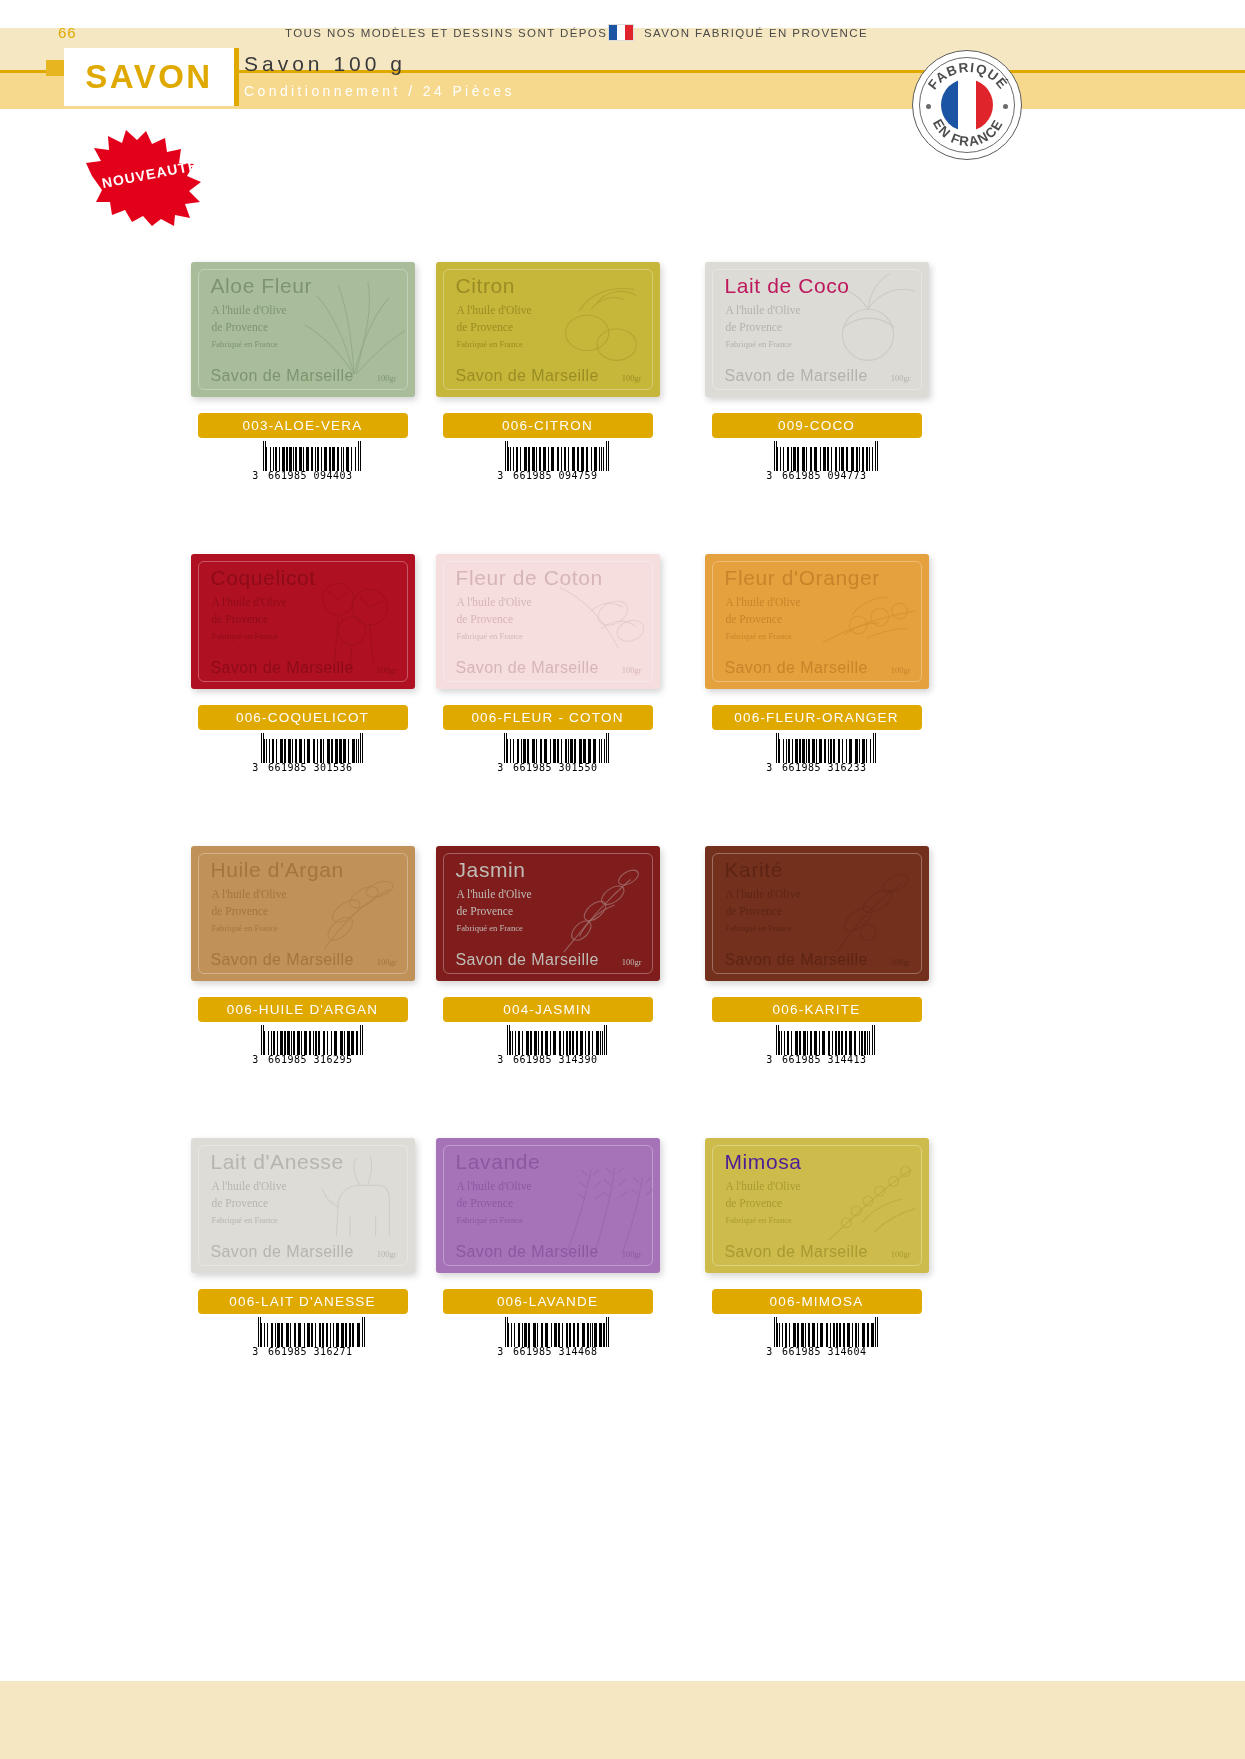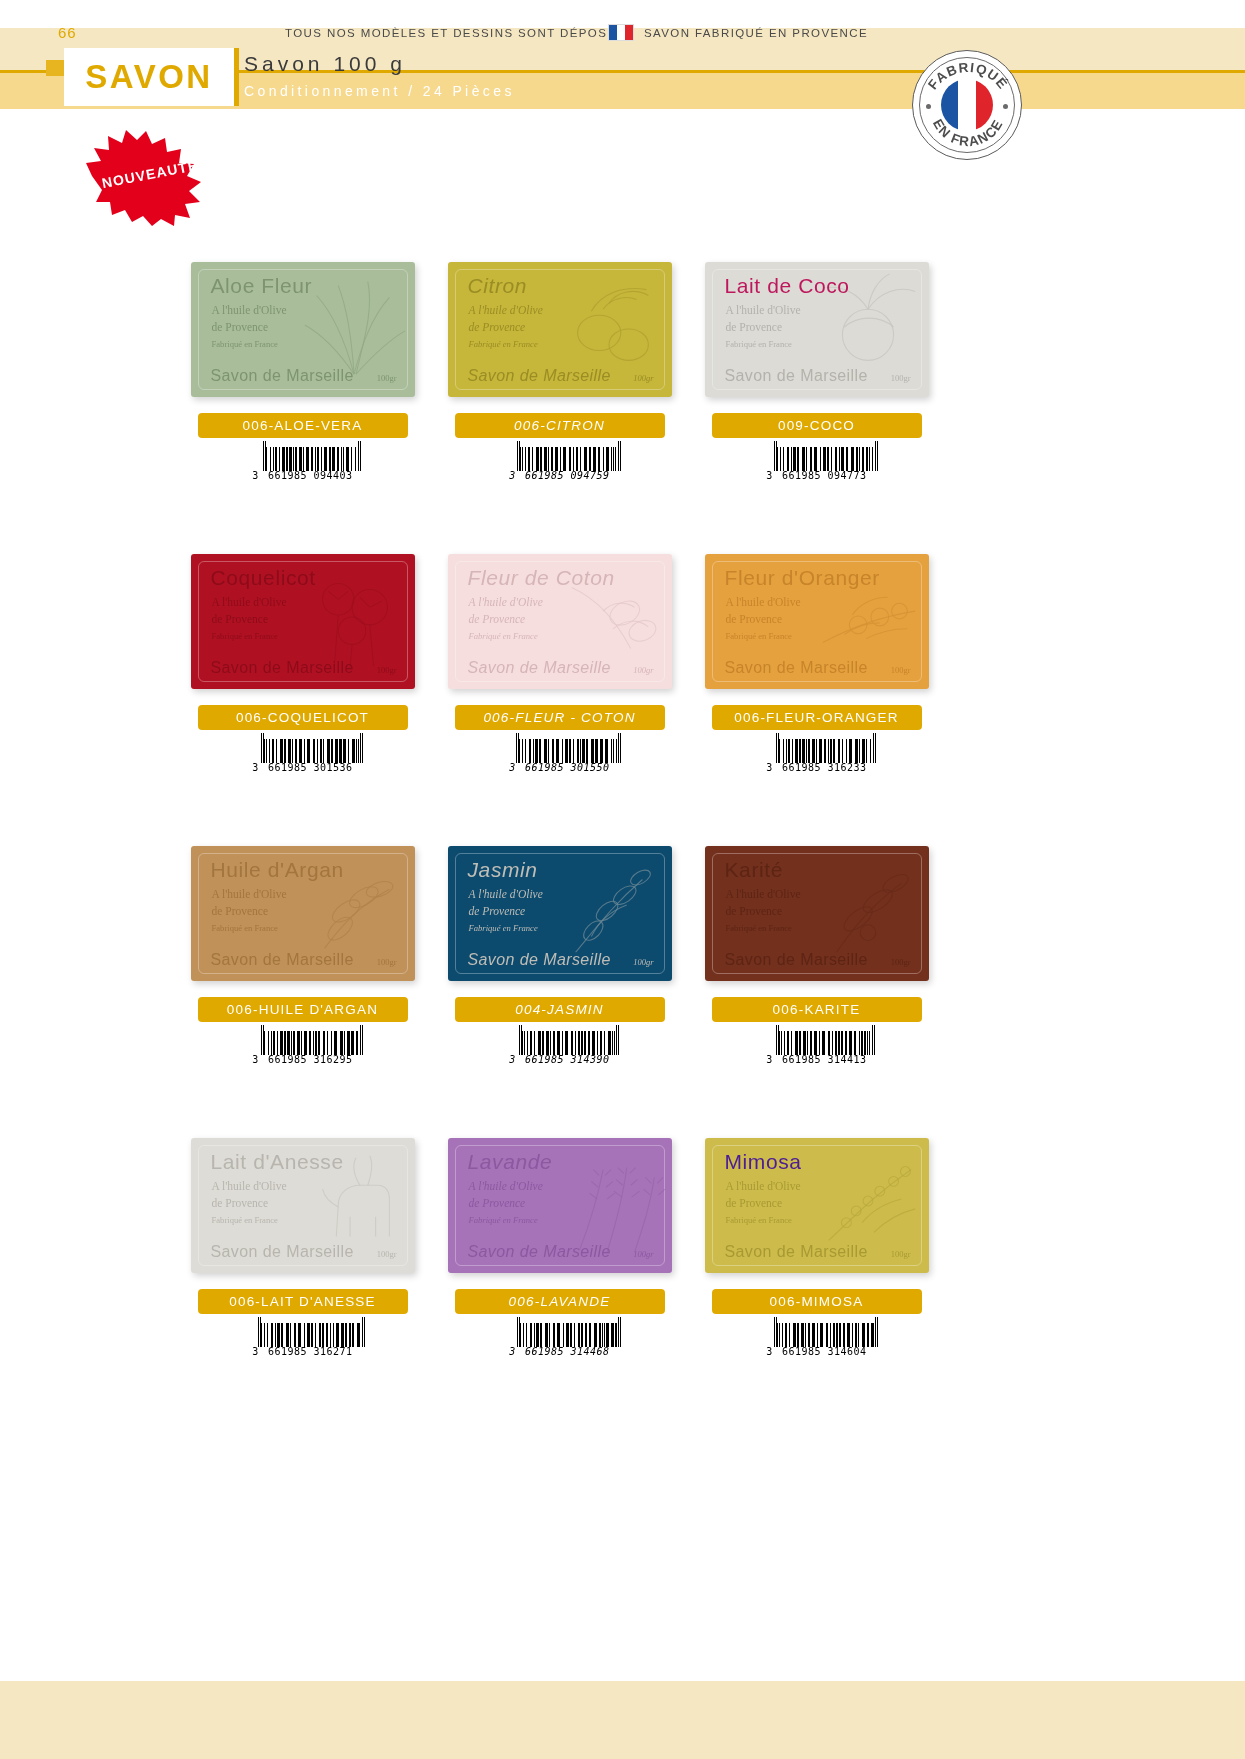--- a/index.html
+++ b/index.html
@@ -100,21 +100,21 @@
   .grid{
     position:absolute;left:0;top:262px;width:1245px;
   }
   .row{
     position:relative;height:292px;
   }
   .cell{
     position:absolute;width:245px;top:0;
   }
   .cell.c0{left:180px;}
-  .cell.c1{left:437px;font-style:italic;}
+  .cell.c1{left:425px;}
   .cell.c2{left:694px;}
 
   
   .soap{
     position:relative;width:224px;height:135px;margin:0 auto;
     border-radius:3px;
     box-shadow:2px 3px 7px rgba(0,0,0,0.18);
     overflow:hidden;
   }
   .soap-inner{
@@ -266,21 +266,21 @@
               <path stroke="#7e9470" fill="none" stroke-width="1.1" opacity="0.75" d="M60 110 C45 88 28 70 10 60"></path>
               <path stroke="#7e9470" fill="none" stroke-width="1.1" opacity="0.75" d="M62 110 C80 90 98 74 112 66"></path>
             </svg></div>
           <div class="soap-title" style="color:#7e9470">Aloe Fleur</div>
           <div class="soap-l1" style="color:#7e9470">A l'huile d'Olive</div>
           <div class="soap-l2" style="color:#7e9470">de Provence</div>
           <div class="soap-l3" style="color:#7e9470">Fabriqué en France</div>
           <div class="soap-foot" style="color:#7e9470">Savon de Marseille</div>
           <div class="soap-weight" style="color:#7e9470">100gr</div>
         </div>
-        <div class="pill">006-ALOE-VERA</div>
+        <div class="pill">003-ALOE-VERA</div>
         <div class="barcode-wrap">
           <div class="barcode-bars">
             <i style="width:1px;height:30px"></i>
             <i style="width:1px;height:30px;background:transparent"></i>
             <i style="width:1px;height:30px"></i>
             <i style="width:1px;height:24px"></i>
             <i style="width:3px;height:24px;background:transparent"></i>
             <i style="width:1px;height:24px"></i>
             <i style="width:2px;height:24px;background:transparent"></i>
             <i style="width:1px;height:24px"></i>
@@ -853,21 +853,21 @@
             <i style="width:1px;height:30px;background:transparent"></i>
             <i style="width:1px;height:30px"></i>
           </div>
           <div class="barcode-digits">
             <span class="lead">3</span>
             <span>661985 316295</span>
           </div>
         </div>
       </div>
       <div class="cell c1">
-        <div class="soap" style="background:#0c4a6e">
+        <div class="soap" style="background:#7f1d1d">
           <div class="soap-inner"></div>
           <div class="soap-art"><svg viewBox="0 0 120 120" width="118" height="118">
               <path stroke="#bfbdb6" fill="none" stroke-width="1.1" opacity="0.75" d="M24 104 C44 80 62 56 92 30"></path>
               <path stroke="#bfbdb6" fill="none" stroke-width="1.1" opacity="0.75" d="M40 88 C48 72 60 62 76 56"></path>
               <ellipse stroke="#bfbdb6" fill="none" stroke-width="1.1" opacity="0.75" cx="56" cy="62" rx="13" ry="7" transform="rotate(-40 56 62)"></ellipse>
               <ellipse stroke="#bfbdb6" fill="none" stroke-width="1.1" opacity="0.75" cx="74" cy="46" rx="13" ry="7" transform="rotate(-35 74 46)"></ellipse>
               <ellipse stroke="#bfbdb6" fill="none" stroke-width="1.1" opacity="0.75" cx="90" cy="28" rx="11" ry="6" transform="rotate(-30 90 28)"></ellipse>
               <ellipse stroke="#bfbdb6" fill="none" stroke-width="1.1" opacity="0.75" cx="42" cy="82" rx="12" ry="7" transform="rotate(-45 42 82)"></ellipse>
             </svg></div>
           <div class="soap-title" style="color:#bfbdb6">Jasmin</div>

